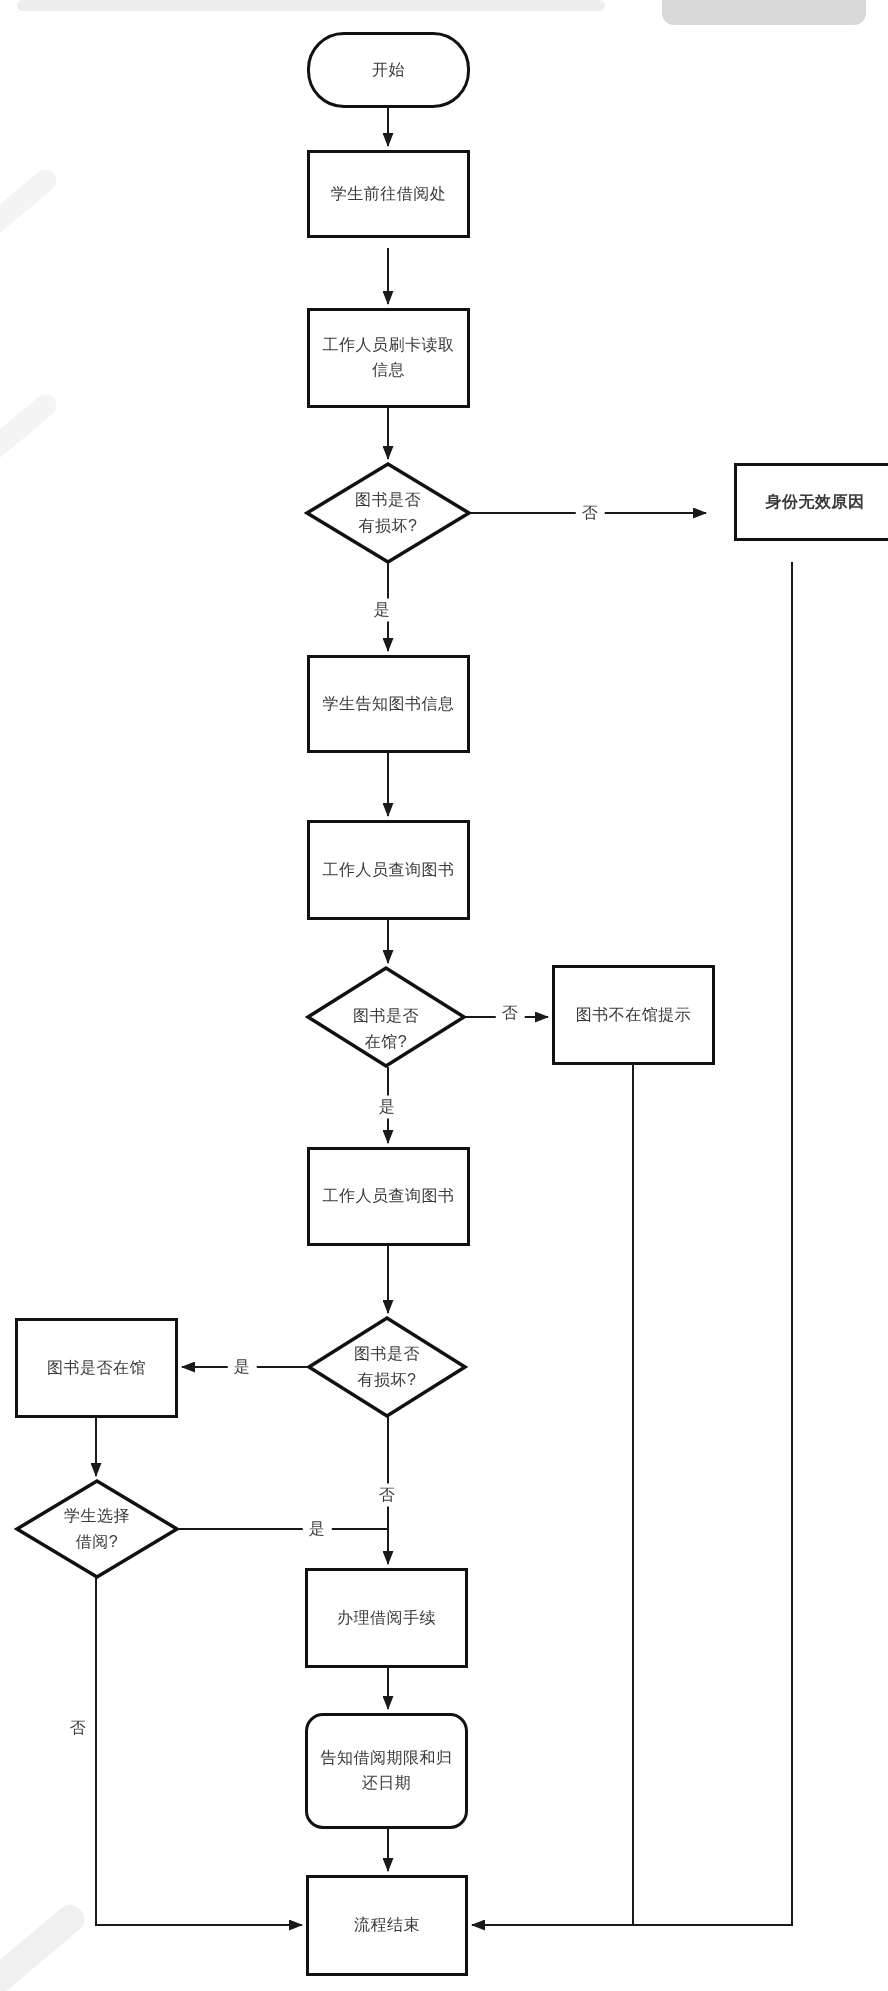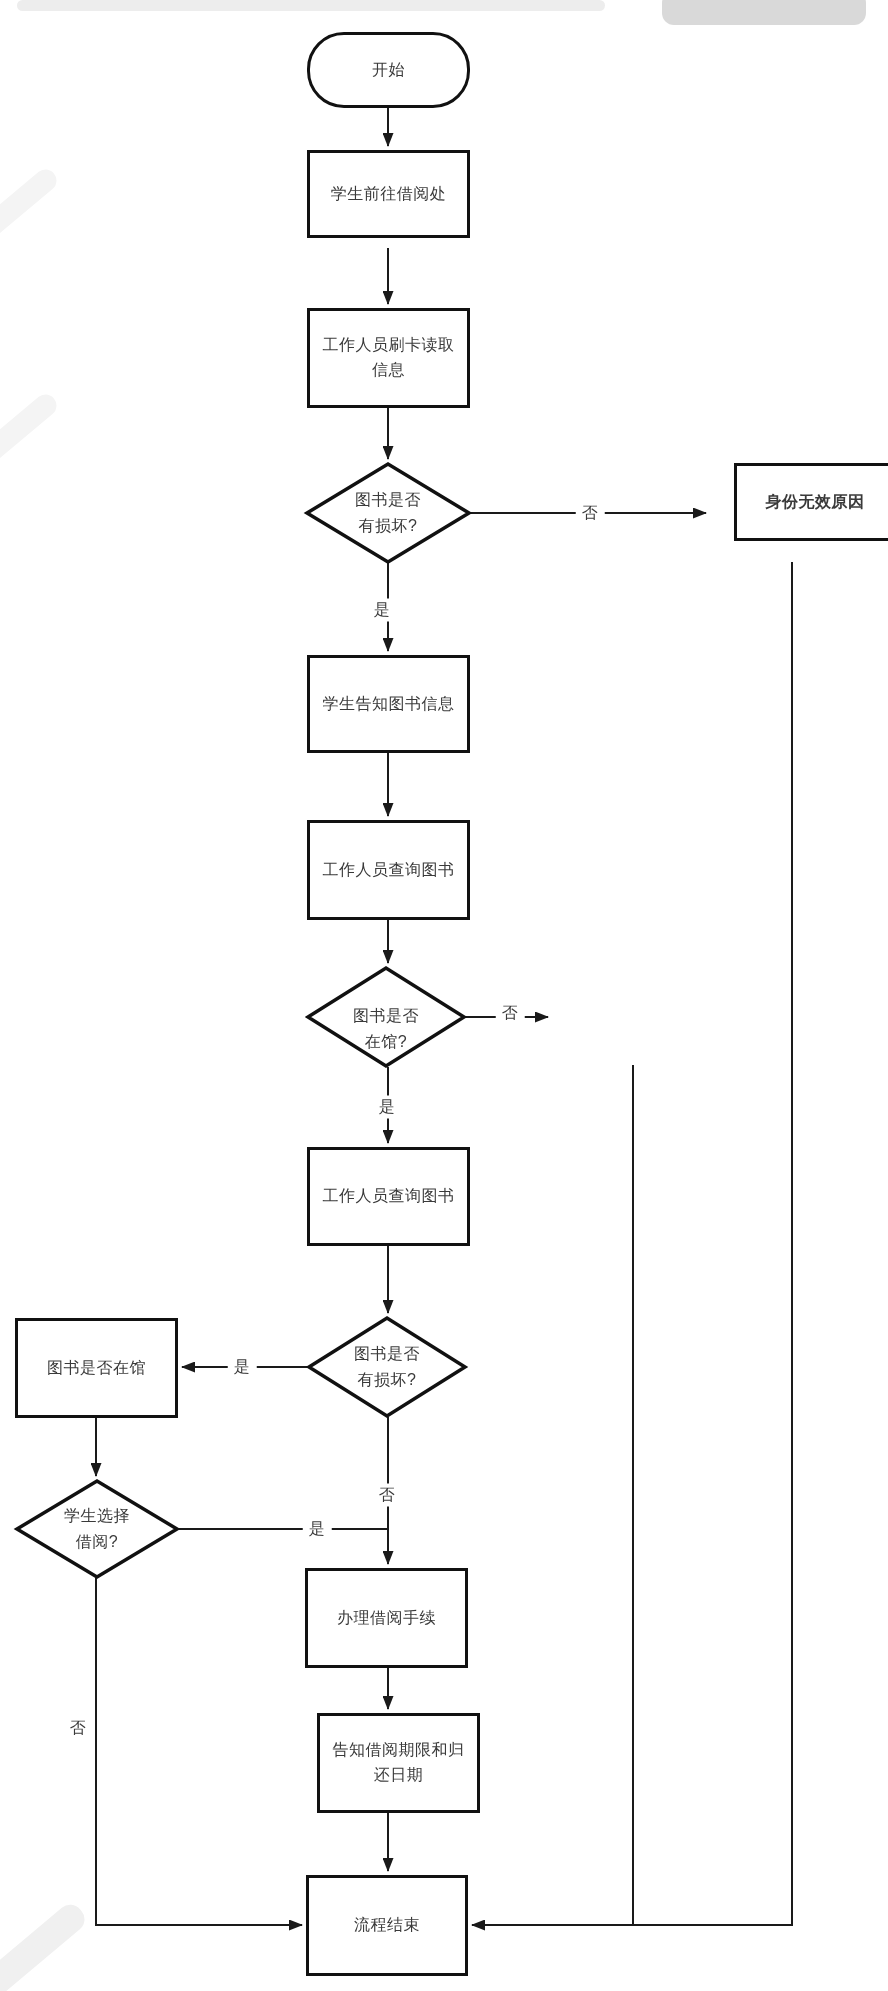--- a/index.html
+++ b/index.html
@@ -86,28 +86,29 @@
   <div class="node" style="left:307px;top:150px;width:163px;height:88px;">学生前往借阅处</div>
 
   <div class="node" style="left:307px;top:308px;width:163px;height:100px;">工作人员刷卡读取信息</div>
 
   <div class="node" style="left:734px;top:463px;width:162px;height:78px;font-weight:bold;">身份无效原因</div>
 
   <div class="node" style="left:307px;top:820px;width:163px;height:100px;">工作人员查询图书</div>
 
   <div class="node" style="left:307px;top:655px;width:163px;height:98px;">学生告知图书信息</div>
 
+  <div class="node" style="left:552px;top:965px;width:163px;height:100px;">图书不在馆提示</div>
 
   <div class="node" style="left:307px;top:1147px;width:163px;height:99px;">工作人员查询图书</div>
 
   <div class="node" style="left:15px;top:1318px;width:163px;height:100px;">图书是否在馆</div>
 
   <div class="node" style="left:305px;top:1568px;width:163px;height:100px;">办理借阅手续</div>
 
-  <div class="node" style="left:317px;top:1713px;width:163px;height:100px;">告知借阅期限和归还日期</div>
+  <div class="node" style="left:305px;top:1713px;width:163px;height:116px;border-radius:18px;">告知借阅期限和归还日期</div>
 
   <div class="node" style="left:306px;top:1875px;width:162px;height:101px;">流程结束</div>
 
   <div class="dlabel" style="left:388px;top:513px;width:76px;">图书是否有损坏?</div>
   <div class="dlabel" style="left:386px;top:1017px;width:76px;margin-top:12px;">图书是否在馆?</div>
   <div class="dlabel" style="left:387px;top:1367px;width:76px;">图书是否有损坏?</div>
   <div class="dlabel" style="left:97px;top:1529px;width:76px;">学生选择借阅?</div>
 
   <span class="elabel" style="left:590px;top:513px;">否</span>
   <span class="elabel" style="left:382px;top:610px;">是</span>

